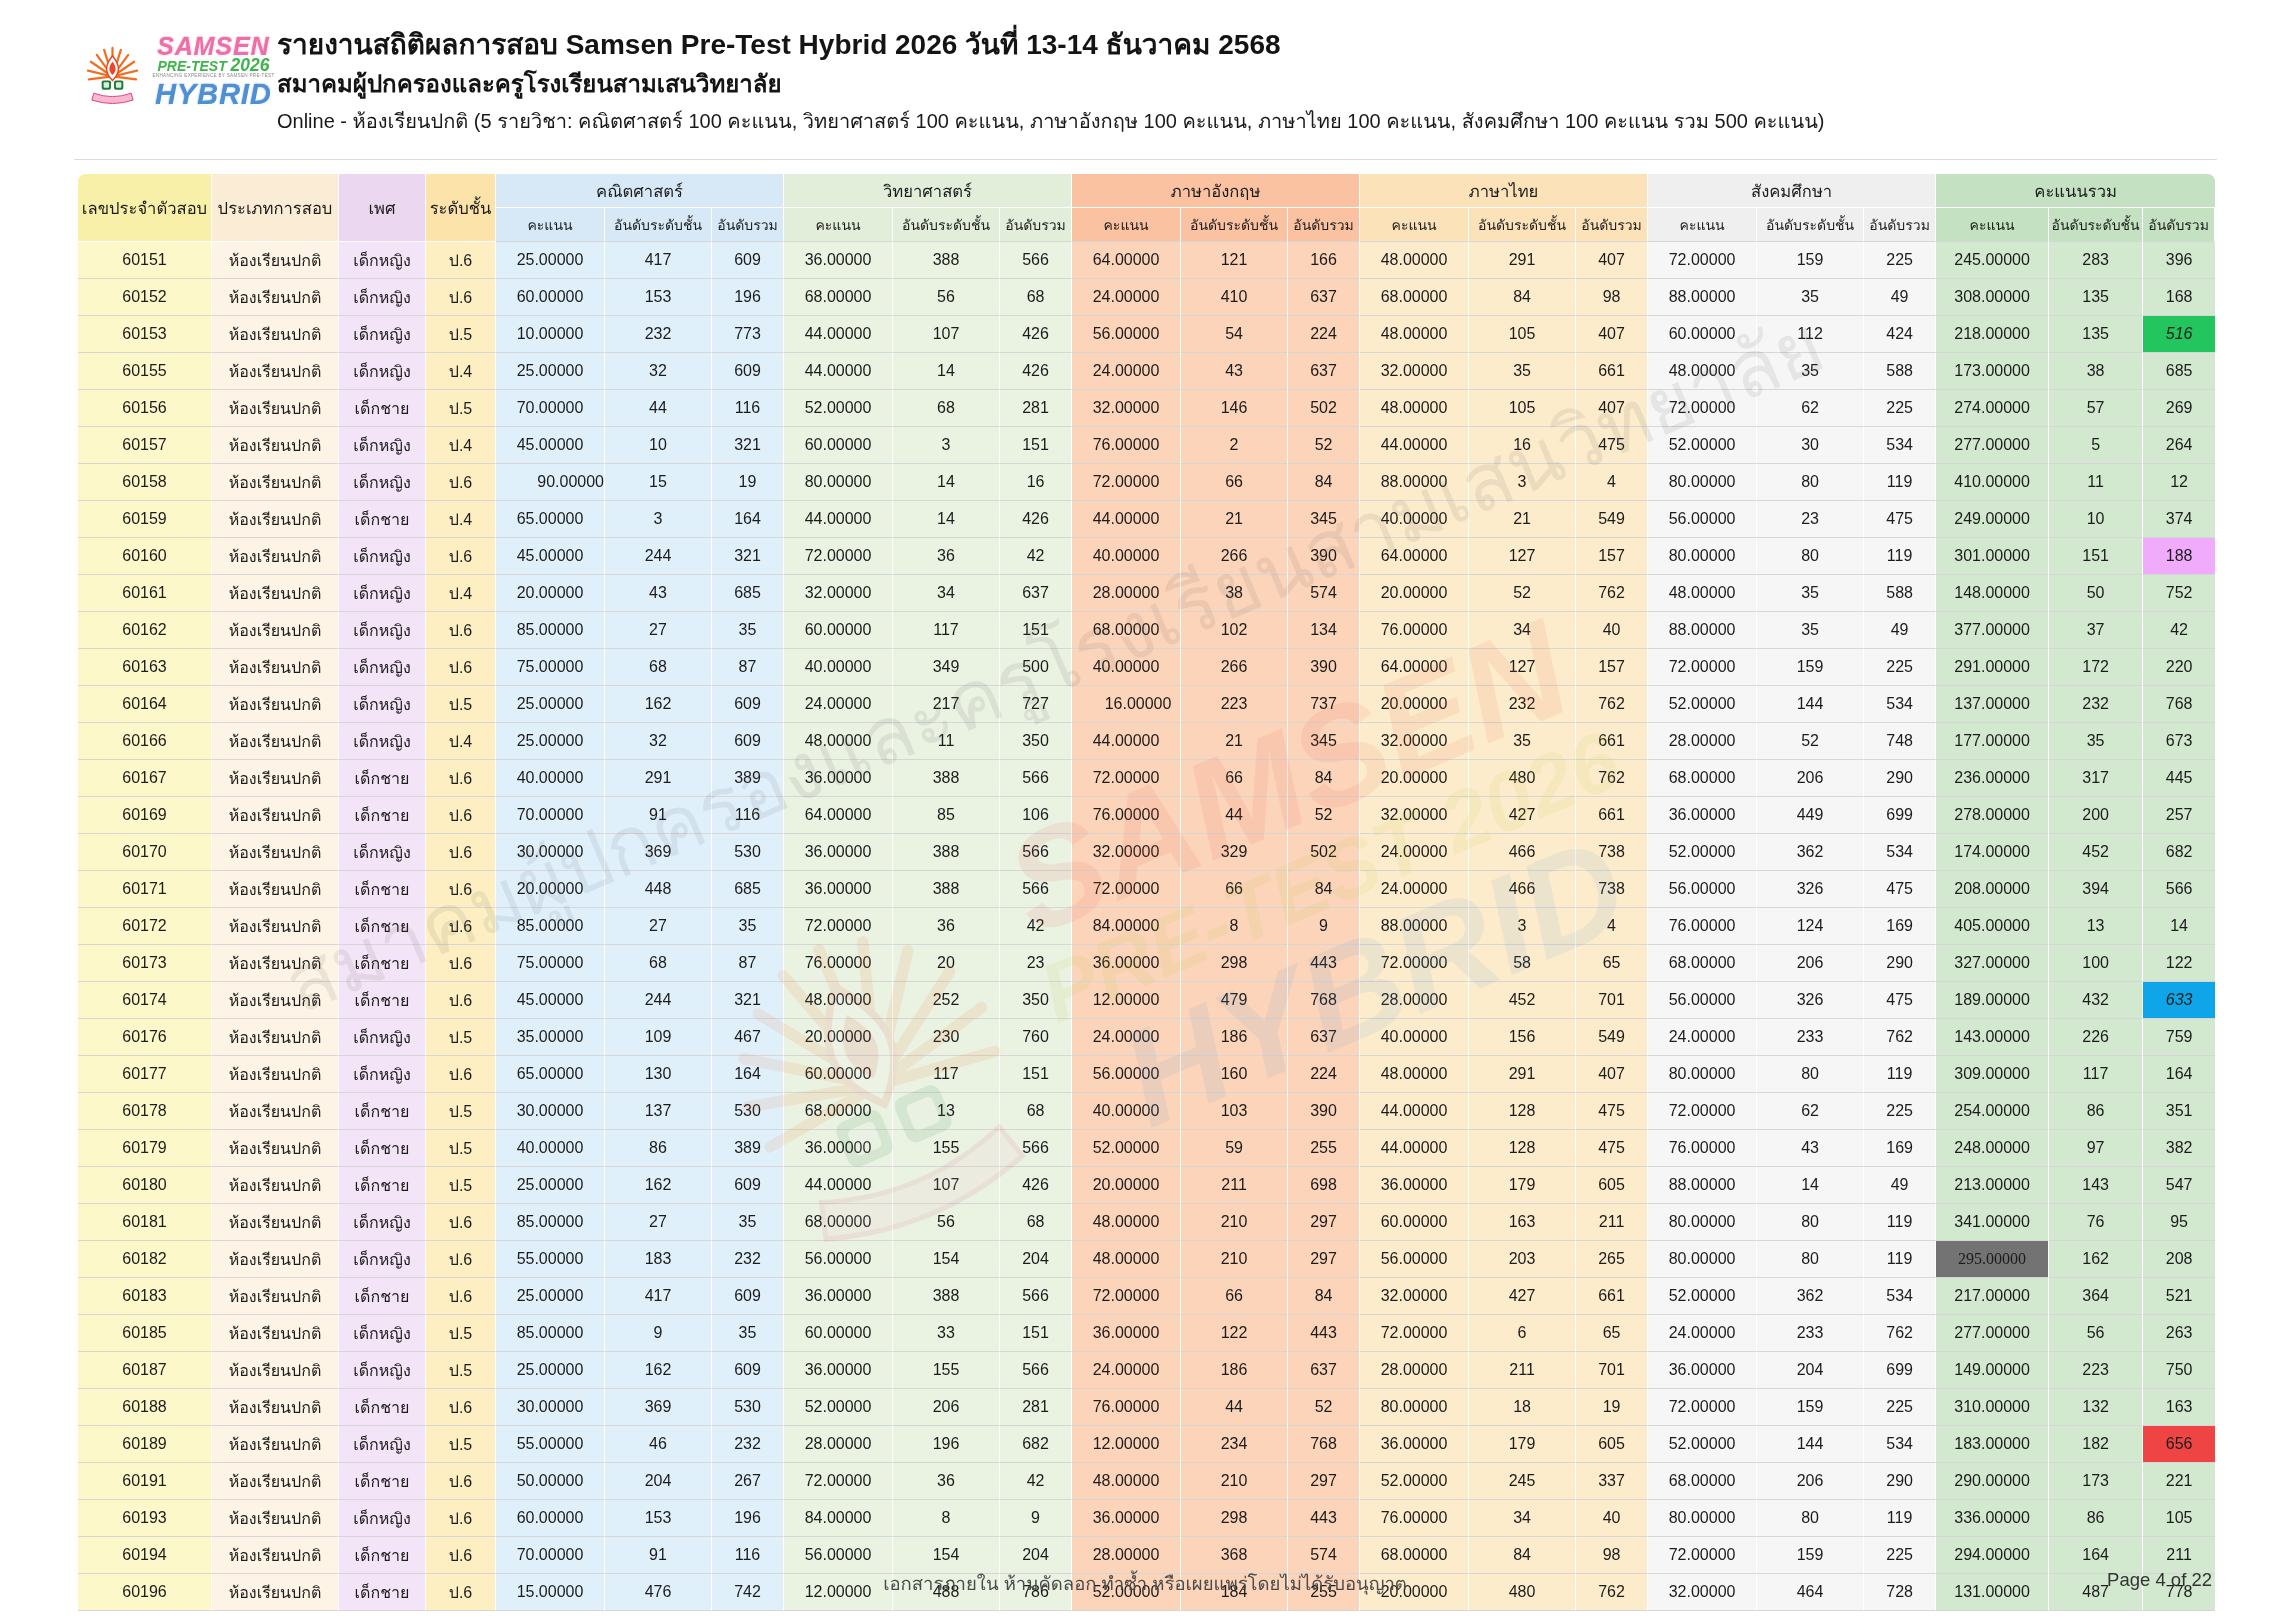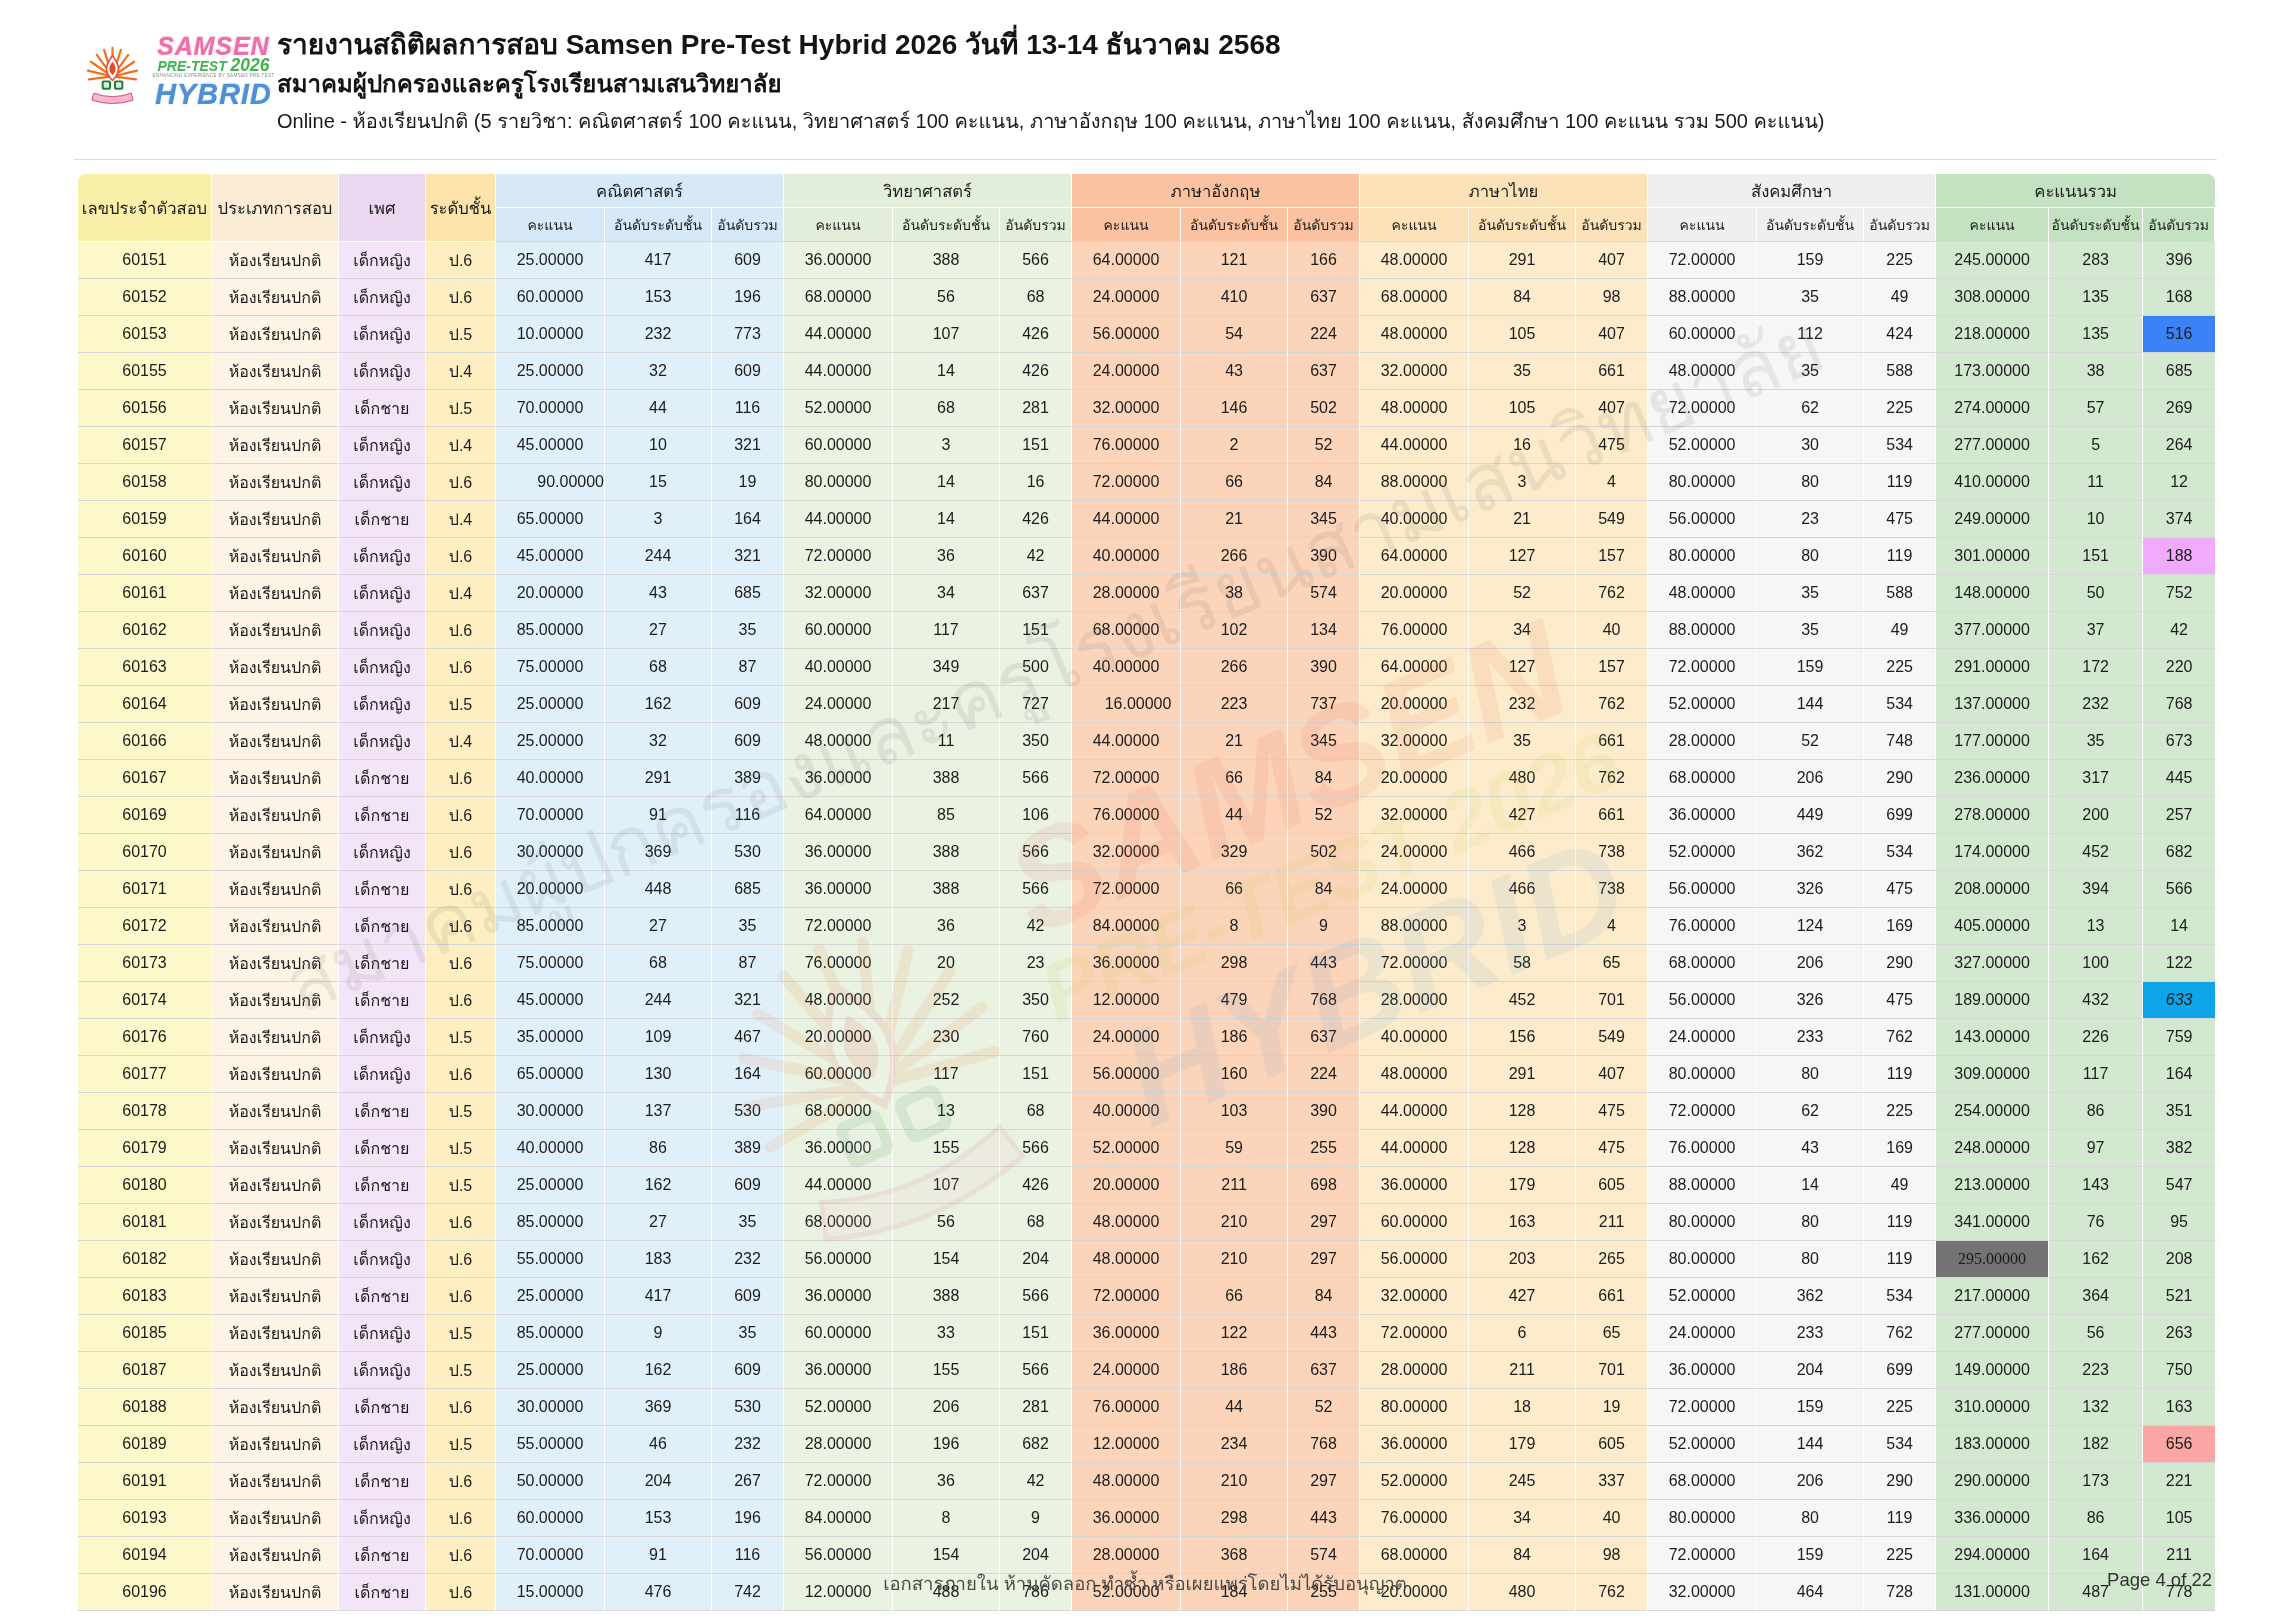--- a/index.html
+++ b/index.html
@@ -243,21 +243,21 @@
             <td style="background: rgb(251, 212, 185);">54</td>
             <td style="background: rgb(251, 212, 185);">224</td>
             <td style="background: rgb(253, 236, 203);">48.00000</td>
             <td style="background: rgb(253, 236, 203);">105</td>
             <td style="background: rgb(253, 236, 203);">407</td>
             <td style="background: rgb(246, 246, 246);">60.00000</td>
             <td style="background: rgb(246, 246, 246);">112</td>
             <td style="background: rgb(246, 246, 246);">424</td>
             <td style="background: rgb(210, 233, 207);">218.00000</td>
             <td style="background: rgb(210, 233, 207);">135</td>
-            <td style="background: #3b82f6;">516</td>
+            <td style="background: #22c55e; font-style: italic;">516</td>
           </tr>
           <tr>
             <td style="background: rgb(253, 248, 201);">60155</td>
             <td style="background: rgb(253, 244, 229);">ห้องเรียนปกติ</td>
             <td style="background: rgb(244, 228, 247);">เด็กหญิง</td>
             <td style="background: rgb(253, 239, 194);">ป.4</td>
             <td style="background: rgb(224, 240, 251);">25.00000</td>
             <td style="background: rgb(224, 240, 251);">32</td>
             <td style="background: rgb(224, 240, 251);">609</td>
             <td style="background: rgb(234, 242, 226);">44.00000</td>
@@ -963,21 +963,21 @@
             <td style="background: rgb(251, 212, 185);">234</td>
             <td style="background: rgb(251, 212, 185);">768</td>
             <td style="background: rgb(253, 236, 203);">36.00000</td>
             <td style="background: rgb(253, 236, 203);">179</td>
             <td style="background: rgb(253, 236, 203);">605</td>
             <td style="background: rgb(246, 246, 246);">52.00000</td>
             <td style="background: rgb(246, 246, 246);">144</td>
             <td style="background: rgb(246, 246, 246);">534</td>
             <td style="background: rgb(210, 233, 207);">183.00000</td>
             <td style="background: rgb(210, 233, 207);">182</td>
-            <td style="background: #fca5a5;">656</td>
+            <td style="background: #ef4444;">656</td>
           </tr>
           <tr>
             <td style="background: rgb(253, 248, 201);">60191</td>
             <td style="background: rgb(253, 244, 229);">ห้องเรียนปกติ</td>
             <td style="background: rgb(244, 228, 247);">เด็กชาย</td>
             <td style="background: rgb(253, 239, 194);">ป.6</td>
             <td style="background: rgb(224, 240, 251);">50.00000</td>
             <td style="background: rgb(224, 240, 251);">204</td>
             <td style="background: rgb(224, 240, 251);">267</td>
             <td style="background: rgb(234, 242, 226);">72.00000</td>

